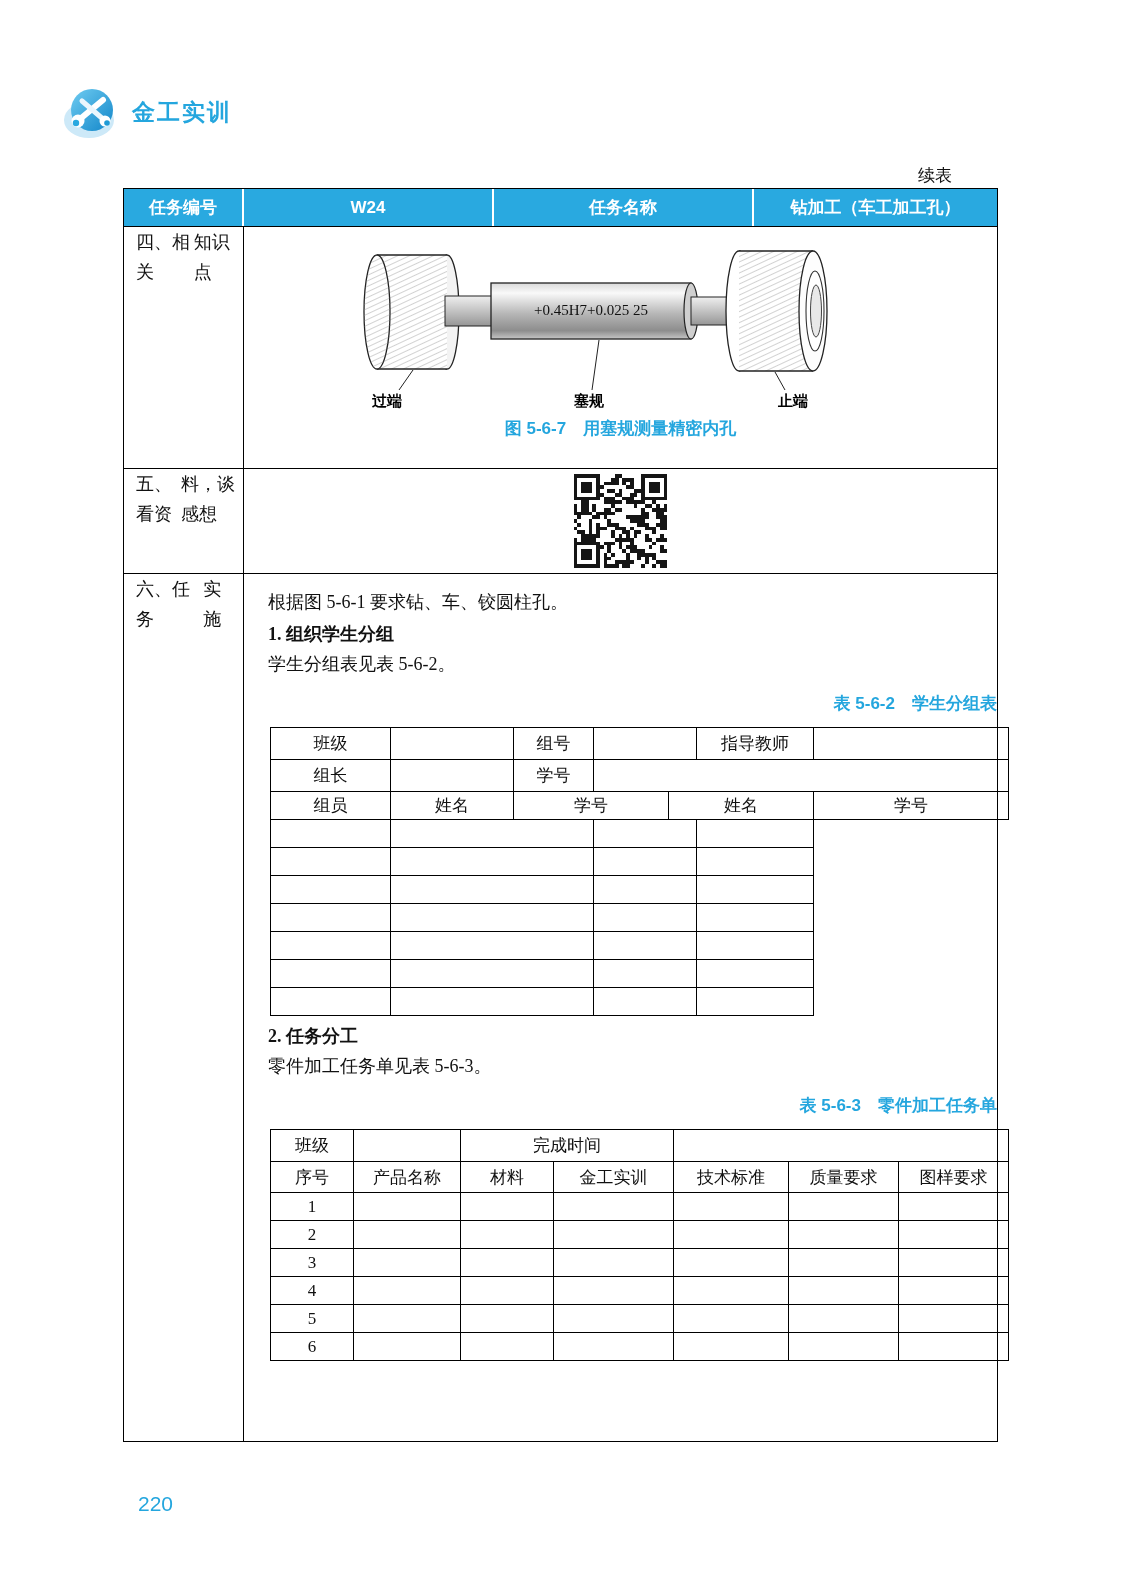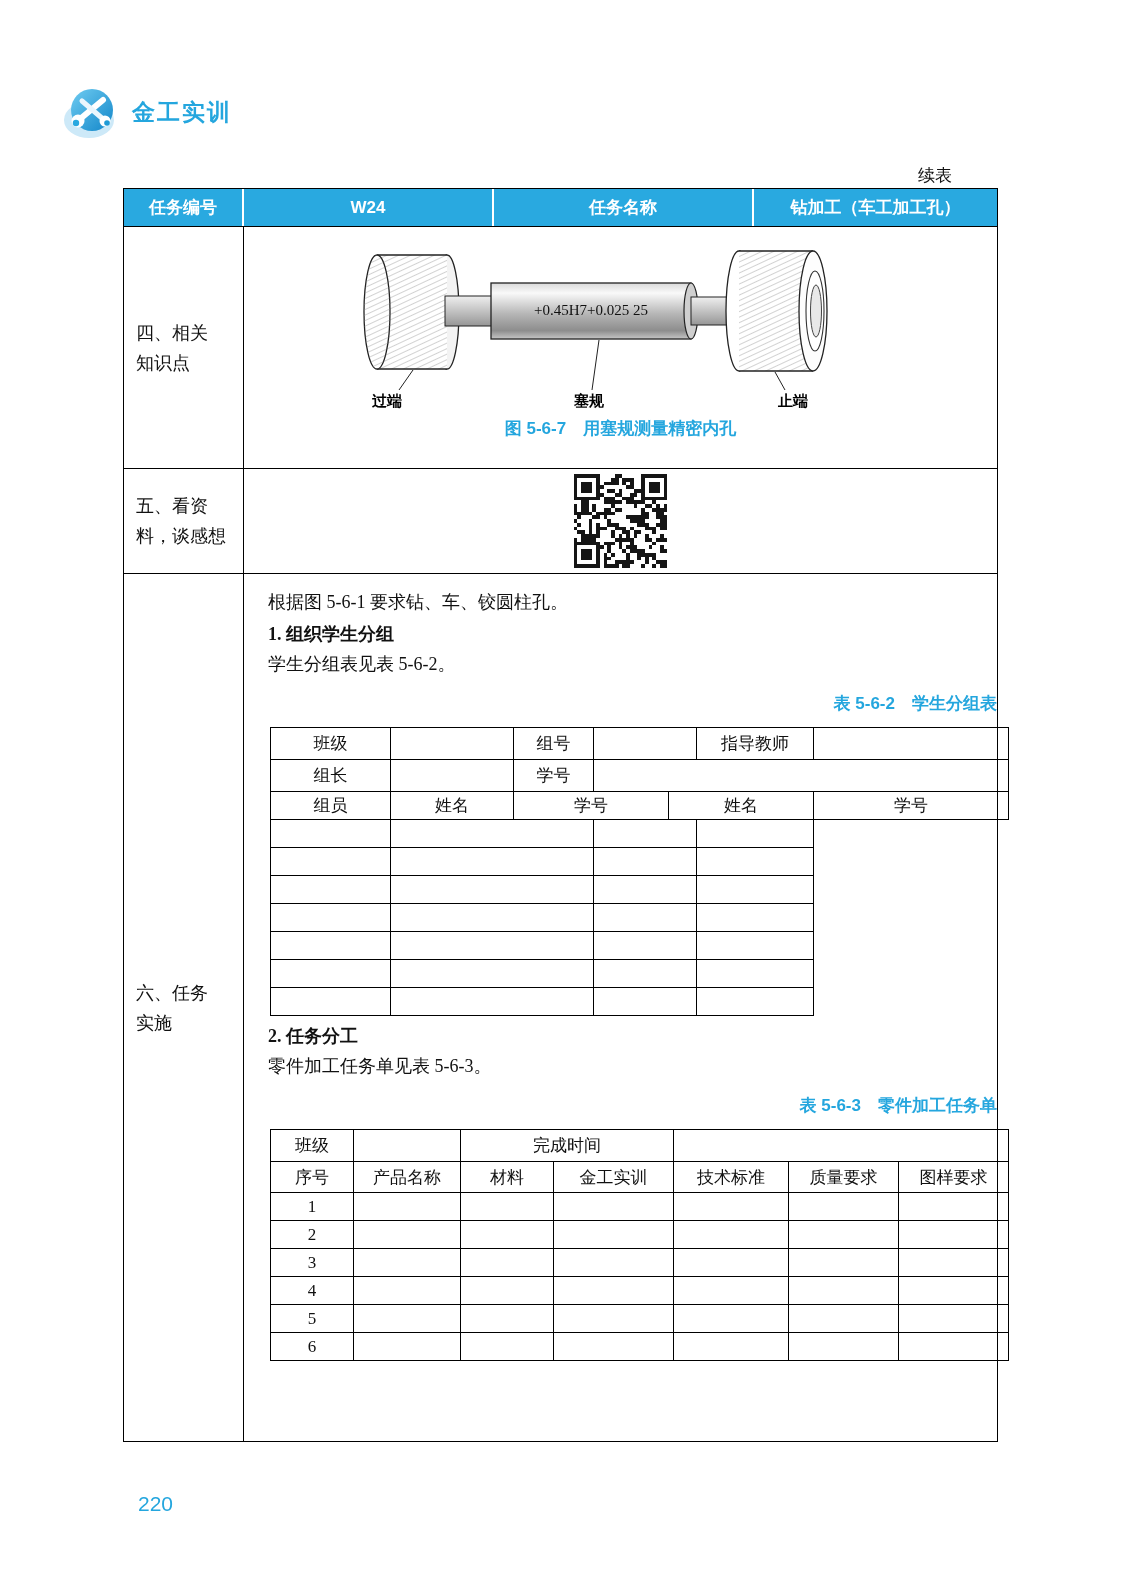--- a/index.html
+++ b/index.html
@@ -13,21 +13,21 @@
               color:var(--accent,#24a6de);letter-spacing:2px}
   .continued{position:absolute;top:164px;left:918px;font-size:17px}
 
   
   .mtable{position:absolute;left:123px;top:188px;width:875px;border:1px solid #000;background:#fff}
   .mhead{display:grid;grid-template-columns:120px 250px 260px 1fr;background:var(--header-bg,#29a9e0);
          color:#fff;font-family:"Liberation Sans",sans-serif;font-weight:bold;font-size:17px;height:37px}
   .mhead>div{display:flex;align-items:center;justify-content:center;border-right:2px solid #fff}
   .mhead>div:last-child{border-right:none}
   .mrow{display:grid;grid-template-columns:120px 1fr;border-top:1px solid #000}
-  .mlabel{border-right:1px solid #000;display:flex;flex-direction:column;justify-content:center;
+  .mlabel{border-right:1px solid #000;display:flex;justify-content:center;
           padding:0 6px 0 12px;font-size:18px;line-height:30px}
   .mcontent{position:relative}
 
   
   .fig-wrap{display:flex;flex-direction:column;align-items:center;padding-top:16px}
   .fig-caption{color:var(--accent,#24a6de);font-weight:bold;font-family:"Liberation Sans",sans-serif;
                font-size:17px;margin-top:4px}
 
   
   .qr-wrap{display:flex;align-items:center;justify-content:center;height:100%}

